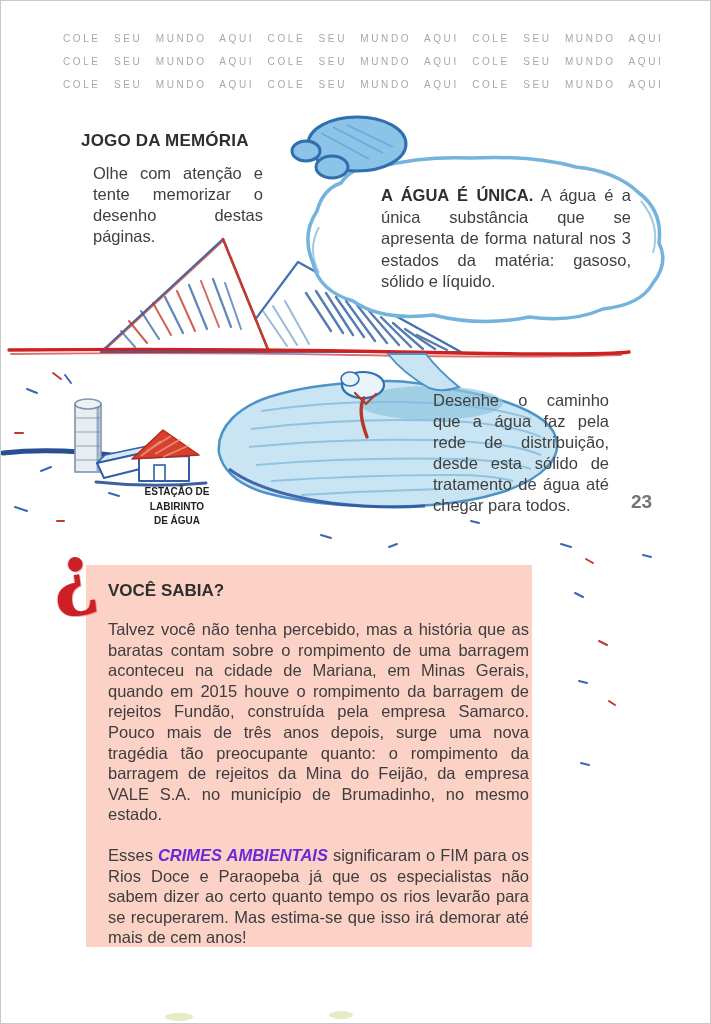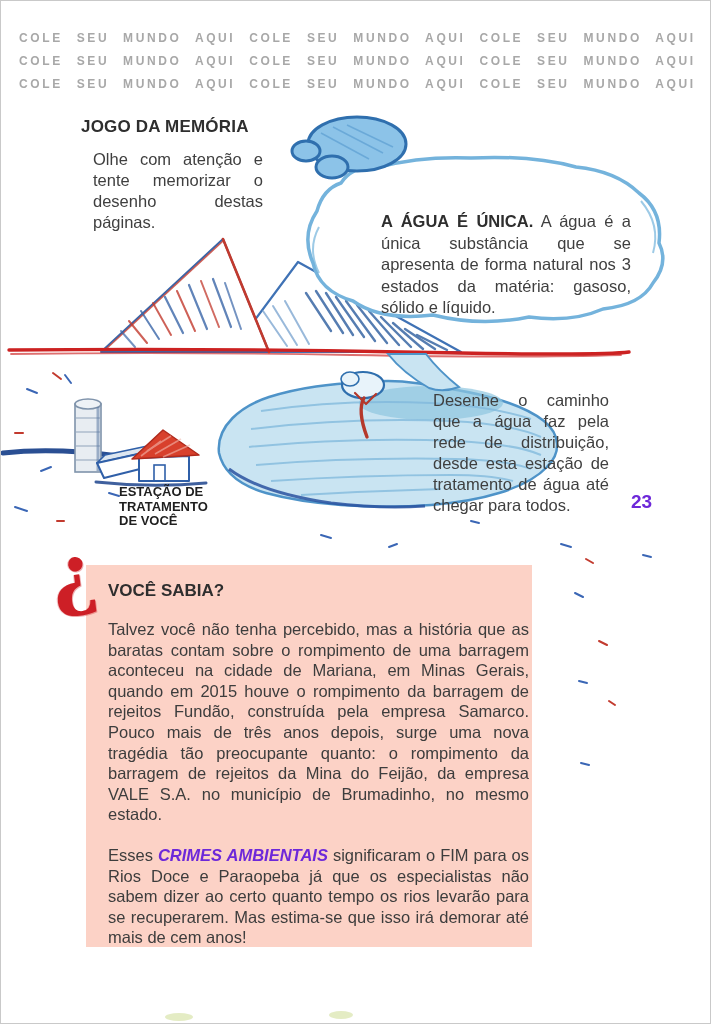--- a/index.html
+++ b/index.html
@@ -4,37 +4,37 @@
 <style>
   html,body{margin:0;padding:0;}
   body{
     width:711px;height:1024px;position:relative;overflow:hidden;
     background:#ffffff;border:1px solid #c9c9c9;box-sizing:border-box;
     font-family:"Liberation Sans", sans-serif;color:#3f3f3f;
   }
   
   .header{position:absolute;left:18px;top:26px;width:678px;z-index:4;}
   .header-line{
-    font-size:12px;font-weight:700;color:#a8a8a8;letter-spacing:2.6px;
-    word-spacing:8px;line-height:23px;white-space:nowrap;overflow:hidden;
+    font-size:10px;font-weight:400;color:#a8a8a8;letter-spacing:2.6px;
+    word-spacing:8px;line-height:23px;white-space:nowrap;overflow:hidden;margin-left:44px;
   }
   
   .block{position:absolute;z-index:4;}
   .block h3{margin:0 0 3px 0;font-size:17px;font-weight:bold;color:#2e2e2e;letter-spacing:.2px;}
   .block p{margin:12px;font-size:16.5px;line-height:21px;text-align:justify;color:#3f3f3f;}
-  .memory{left:80px;top:116px;width:194px;}
-  .waterfact{left:368px;top:198px;width:274px;}
+  .memory{left:80px;top:130px;width:194px;}
+  .waterfact{left:368px;top:172px;width:274px;}
   .waterfact p{line-height:21.5px;}
   .waterfact .lead{font-weight:bold;color:#2e2e2e;}
   .labyrinth{left:420px;top:377px;width:200px;}
   .station-label{
     position:absolute;left:118px;top:484px;width:116px;z-index:4;
-    text-align:left;font-size:13px;font-weight:bold;line-height:14.5px;color:#1f1f1f;
-  }
-  .page-number{position:absolute;left:630px;top:490px;z-index:4;font-size:19px;font-weight:bold;color:#6d28d9;}
+    text-align:center;font-size:10px;font-weight:bold;line-height:14.5px;color:#1f1f1f;
+  }
+  .page-number{position:absolute;left:630px;top:490px;z-index:4;font-size:19px;font-weight:bold;color:#737373;}
   
   .didyouknow{
     position:absolute;left:85px;top:564px;width:446px;height:382px;z-index:2;
     background:#fcd2c6;box-sizing:border-box;padding:16px 3px 0 22px;
   }
   .didyouknow h3{margin:0 0 18px 0;font-size:17px;font-weight:bold;color:#2e2e2e;}
   .didyouknow p{margin:16px 0 20px 0;font-size:16.5px;line-height:20.6px;text-align:justify;color:#3d3d3d;}
   .didyouknow .b{font-weight:bold;color:#6d28d9;font-style:italic;}
   .qmark{
     position:absolute;left:50px;top:534px;z-index:3;
@@ -210,27 +210,27 @@
 <div class="block memory">
   <h3>JOGO DA MEMÓRIA</h3>
   <p>Olhe com atenção e tente memorizar o desenho destas páginas.</p>
 </div>
 
 <div class="block waterfact">
   <p><span class="lead">A ÁGUA É ÚNICA.</span><span> A água é a única substância que se apresenta de forma natural nos 3 estados da matéria: gasoso, sólido e líquido.</span></p>
 </div>
 
 <div class="block labyrinth">
-  <p>Desenhe o caminho que a água faz pela rede de distribuição, desde esta estação de tratamento de água até chegar para todos.</p>
+  <p>Desenhe o caminho que a água faz pela rede de distribuição, desde esta sólido de tratamento de água até chegar para todos.</p>
 </div>
 
 <div class="station-label">
   <div>ESTAÇÃO DE</div>
-  <div>TRATAMENTO</div>
-  <div>DE VOCÊ</div>
+  <div>LABIRINTO</div>
+  <div>DE ÁGUA</div>
 </div>
 
 <div class="page-number">23</div>
 
 <div class="qmark">¿</div>
 
 <div class="didyouknow">
   <h3>VOCÊ SABIA?</h3>
   <p>Talvez você não tenha percebido, mas a história que as baratas contam sobre o rompimento de uma barragem aconteceu na cidade de Mariana, em Minas Gerais, quando em 2015 houve o rompimento da barragem de rejeitos Fundão, construída pela empresa Samarco. Pouco mais de três anos depois, surge uma nova tragédia tão preocupante quanto: o rompimento da barragem de rejeitos da Mina do Feijão, da empresa VALE S.A. no município de Brumadinho, no mesmo estado.</p>
   <p><span>Esses </span><span class="b">CRIMES AMBIENTAIS</span><span> significaram o FIM para os Rios Doce e Paraopeba já que os especialistas não sabem dizer ao certo quanto tempo os rios levarão para se recuperarem. Mas estima-se que isso irá demorar até mais de cem anos!</span></p>

